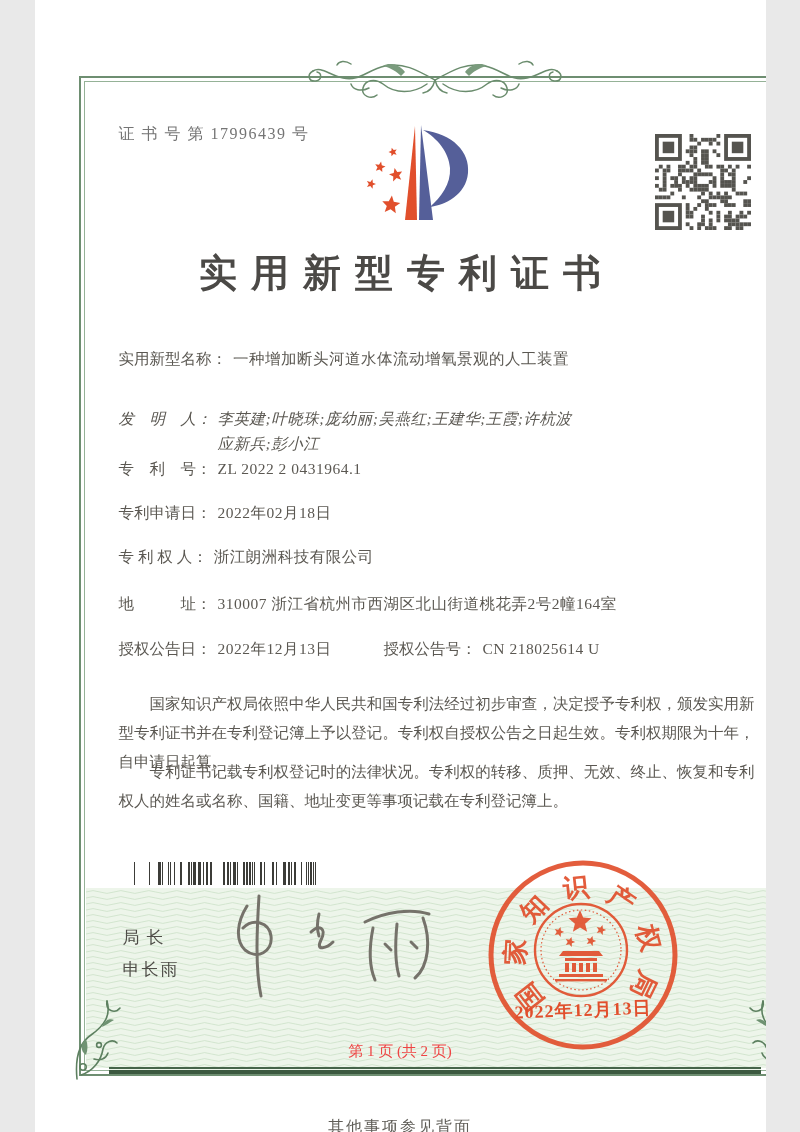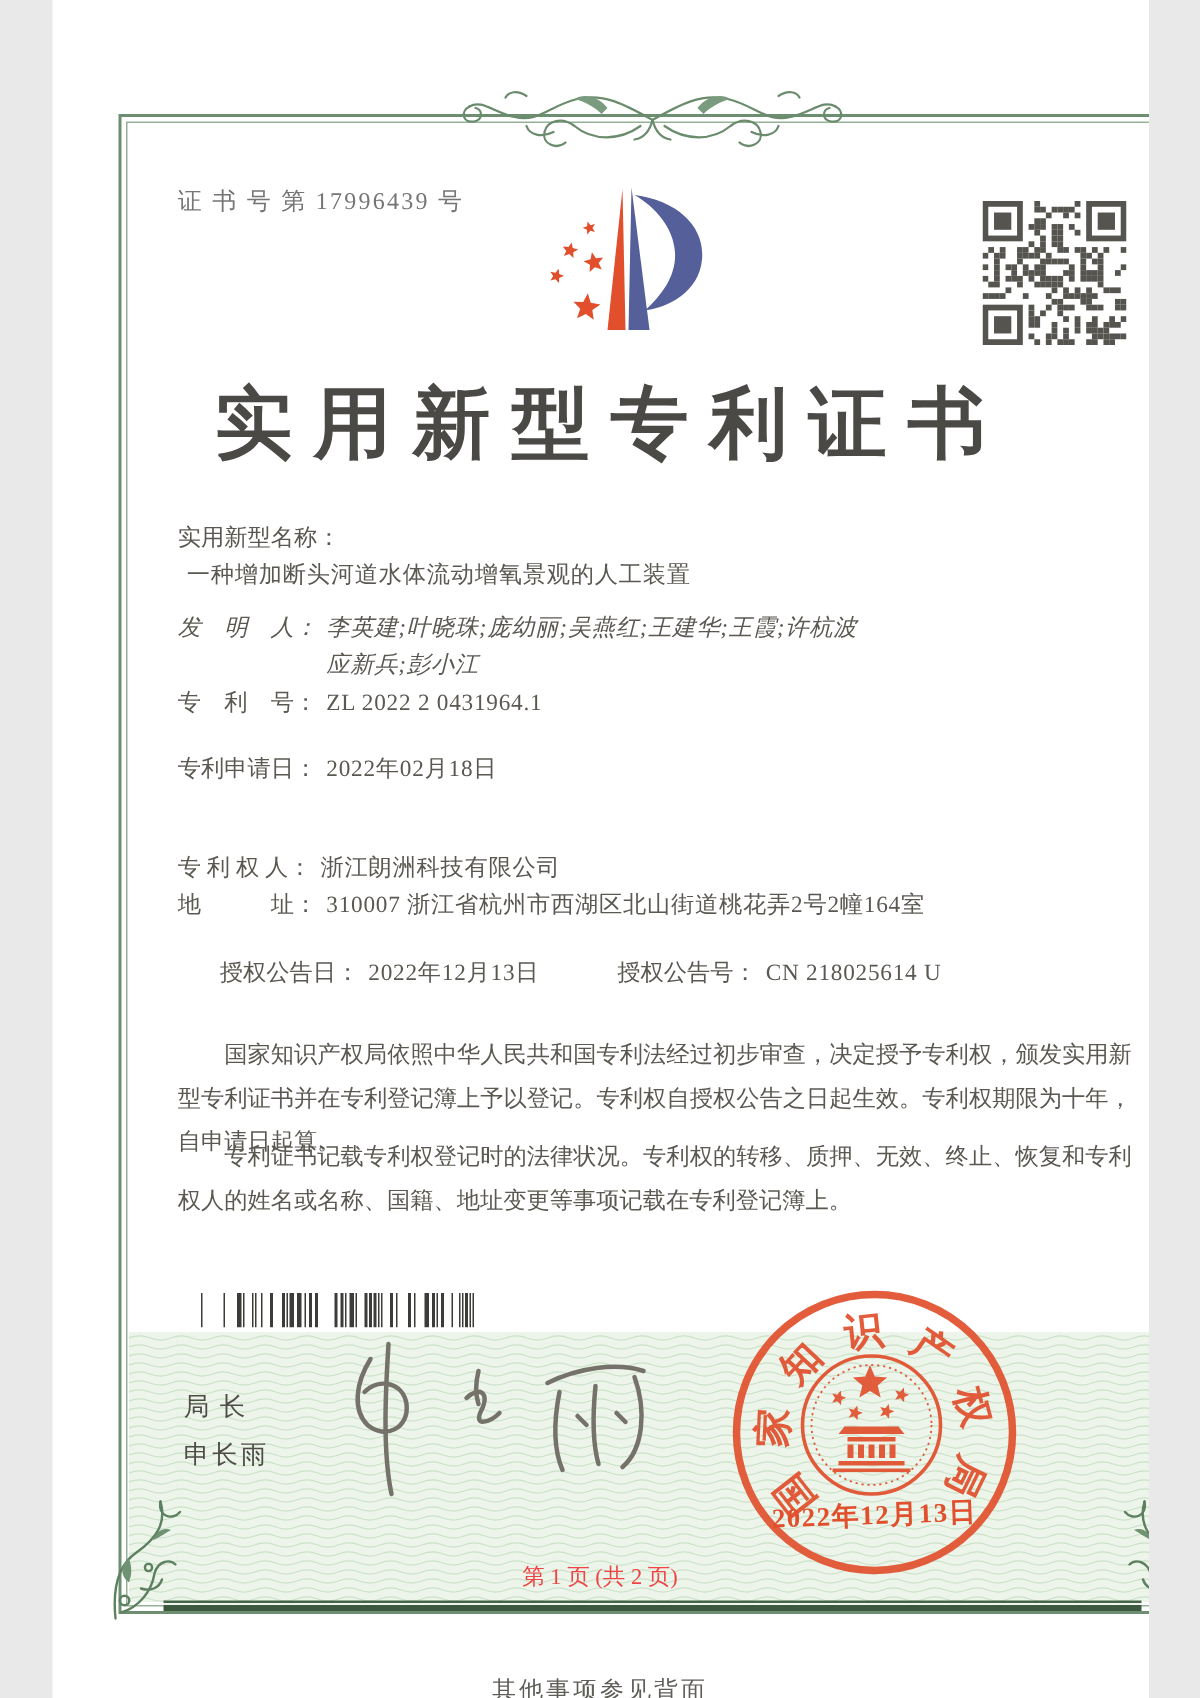--- a/index.html
+++ b/index.html
@@ -14,33 +14,33 @@
         background:linear-gradient(to bottom,#46644a 0 2px,#eef6ec 2px 3px,#3c5940 3px 7px);}
   .corner{position:absolute;bottom:-7px;width:66px;height:84px;}
   .corner-l{left:-9px;}
   .corner-r{right:-9px;}
   .top-ornament{position:absolute;left:270px;top:50px;width:260px;height:58px;}
   
   .cert-no{position:absolute;left:84px;top:124px;font-size:16px;color:#757575;letter-spacing:1.5px;}
   .logo{position:absolute;left:322px;top:120px;width:160px;height:118px;}
   .qr{position:absolute;left:620px;top:134px;width:96px;height:96px;}
   .title{position:absolute;left:0;right:0;top:248px;margin:0;text-align:center;
-        font-size:52px;font-weight:600;letter-spacing:14px;text-indent:14px;color:#4b4946;}
+        font-size:38px;font-weight:600;letter-spacing:14px;text-indent:14px;color:#4b4946;}
   
   .row{position:absolute;left:84px;width:636px;display:flex;align-items:flex-start;
         font-size:15.5px;color:#5b5852;line-height:25px;}
   .row .lbl{flex:0 0 auto;white-space:pre;}
   .row .val{margin-left:6px;letter-spacing:0.5px;}
-  .row-name{top:346px;flex-direction:column;}
+  .row-name{top:346px;}
   .row-inventor{top:406px;font-style:italic;}
   .row-patno{top:456px;}
   .row-filing{top:500px;}
-  .row-patentee{top:566px;}
+  .row-patentee{top:544px;}
   .row-address{top:591px;font-family:Liberation Serif, serif;}
-  .row-grant{top:636px;margin-left:28px;}
+  .row-grant{top:636px;}
   .grant2{margin-left:52px;display:flex;}
   .para{position:absolute;left:84px;width:636px;text-align:justify;text-indent:2em;
         font-size:15.5px;line-height:29px;color:#5b5852;}
   .para1{top:673px;}
   .para2{top:741px;}
   
   .barcode{position:absolute;left:84px;top:862px;width:206px;height:23px;}
   .sig-title{position:absolute;left:88px;top:926px;font-size:17px;letter-spacing:7px;color:#4e4c47;}
   .sig-name{position:absolute;left:88px;top:958px;font-size:17px;letter-spacing:2px;color:#4e4c47;}
   .signature{position:absolute;left:180px;top:888px;width:240px;height:118px;}

